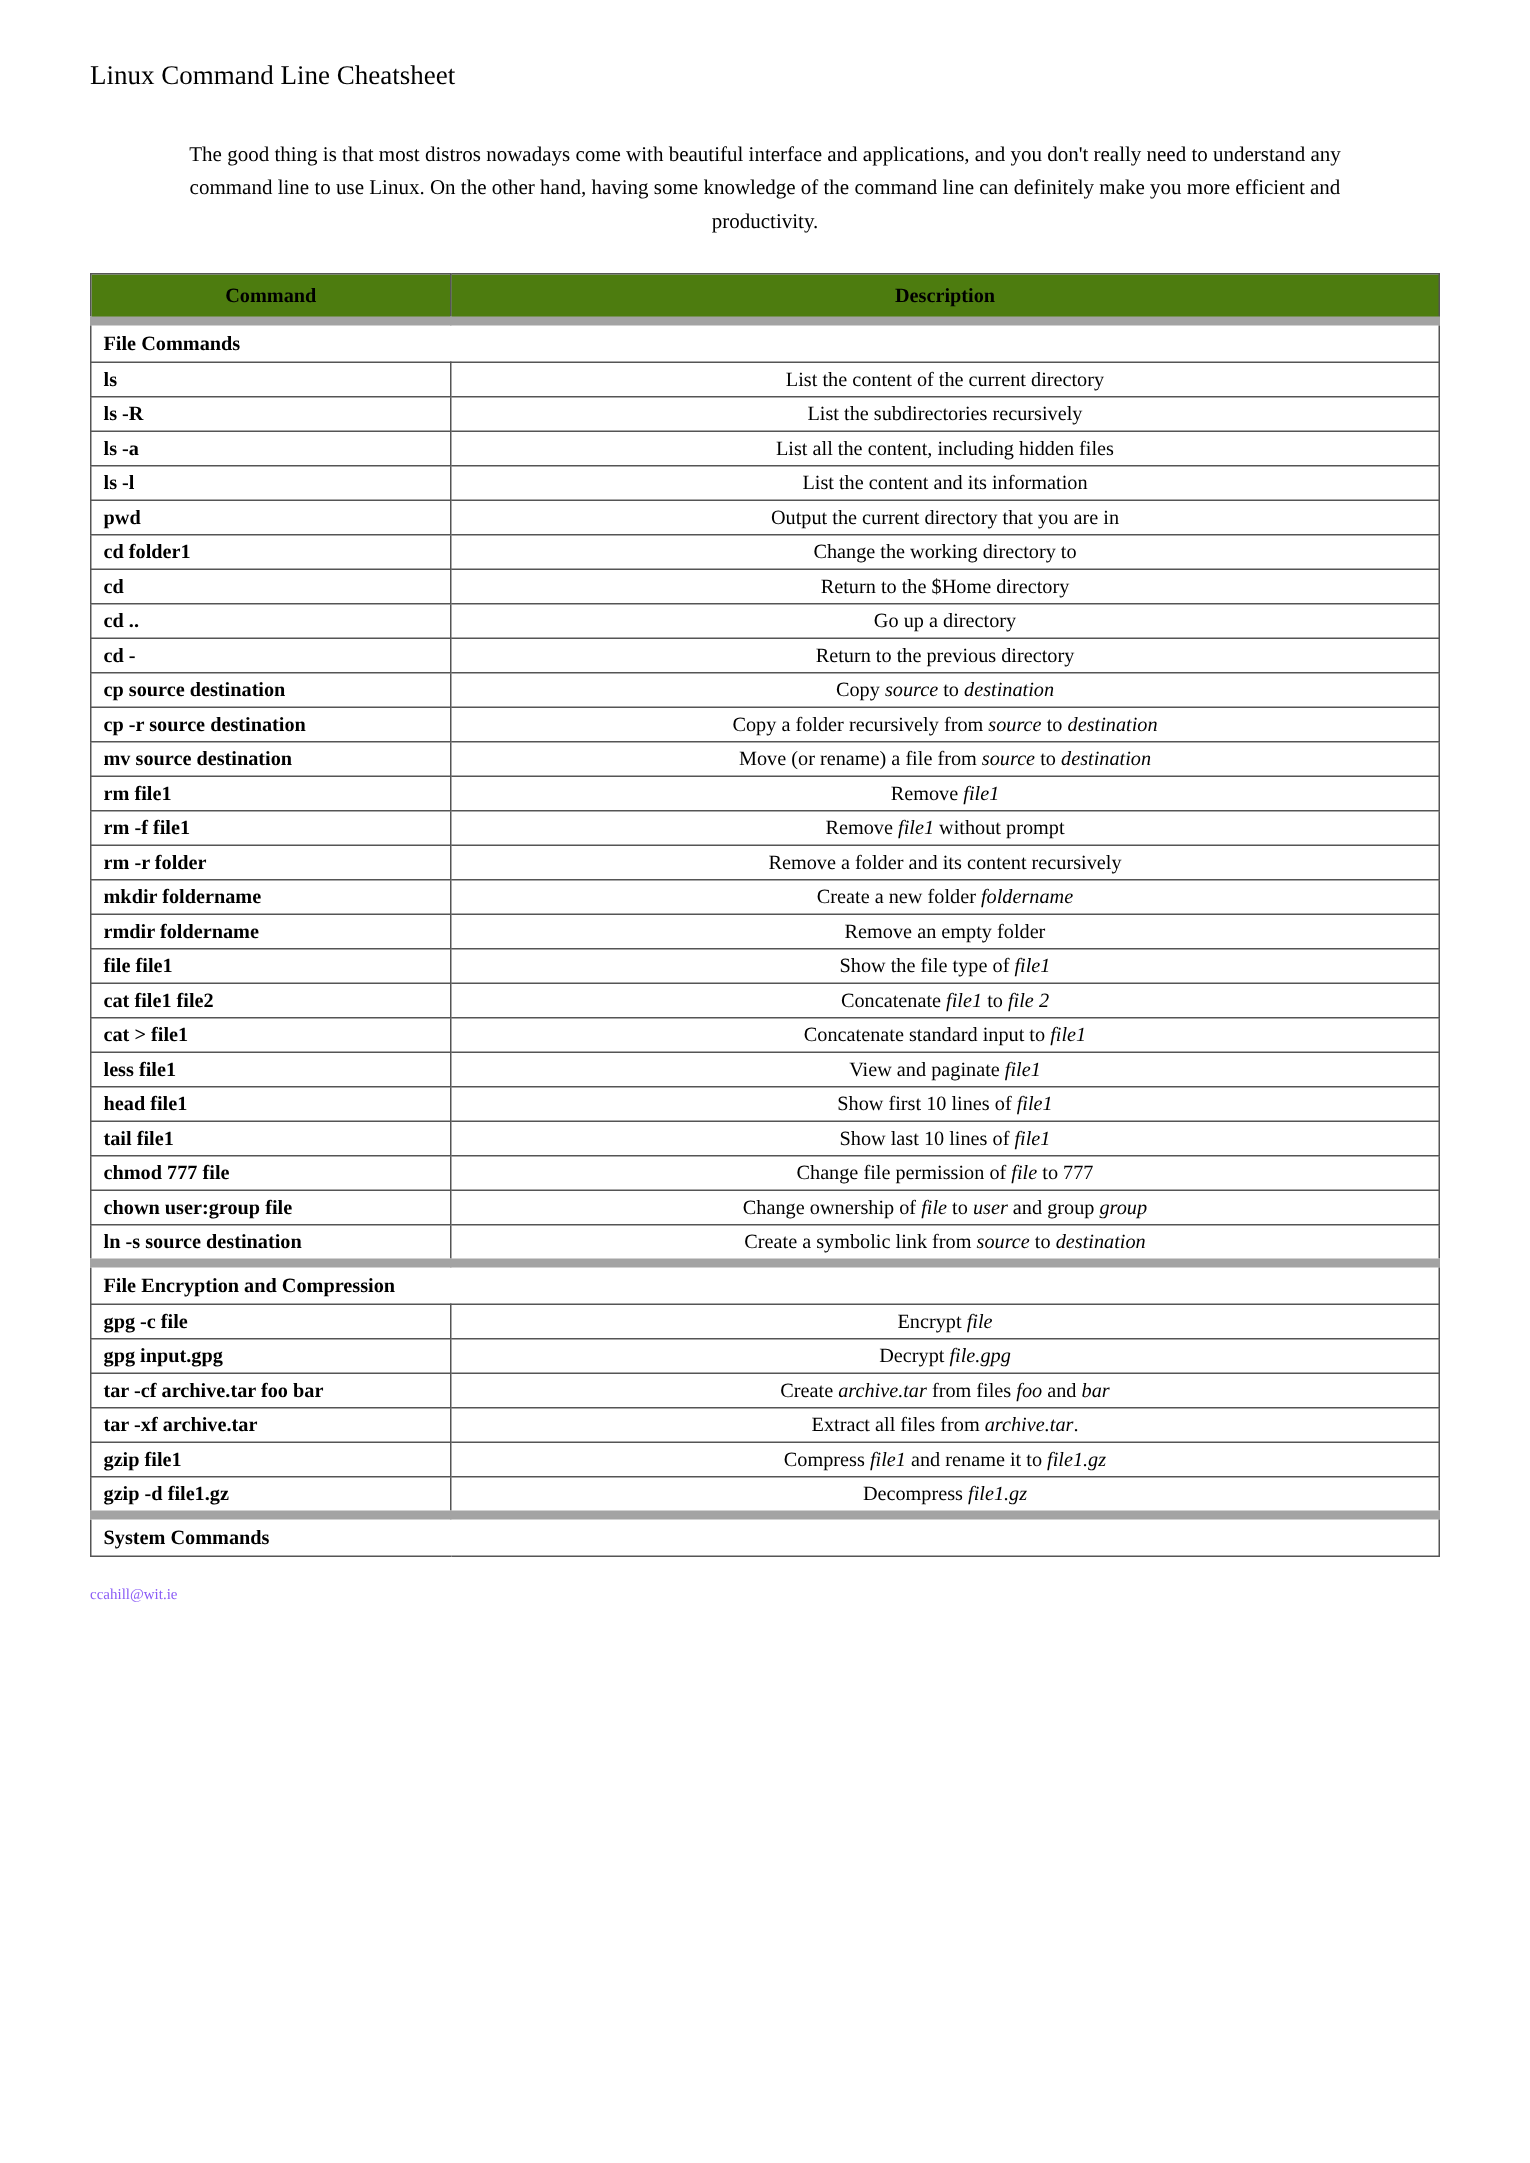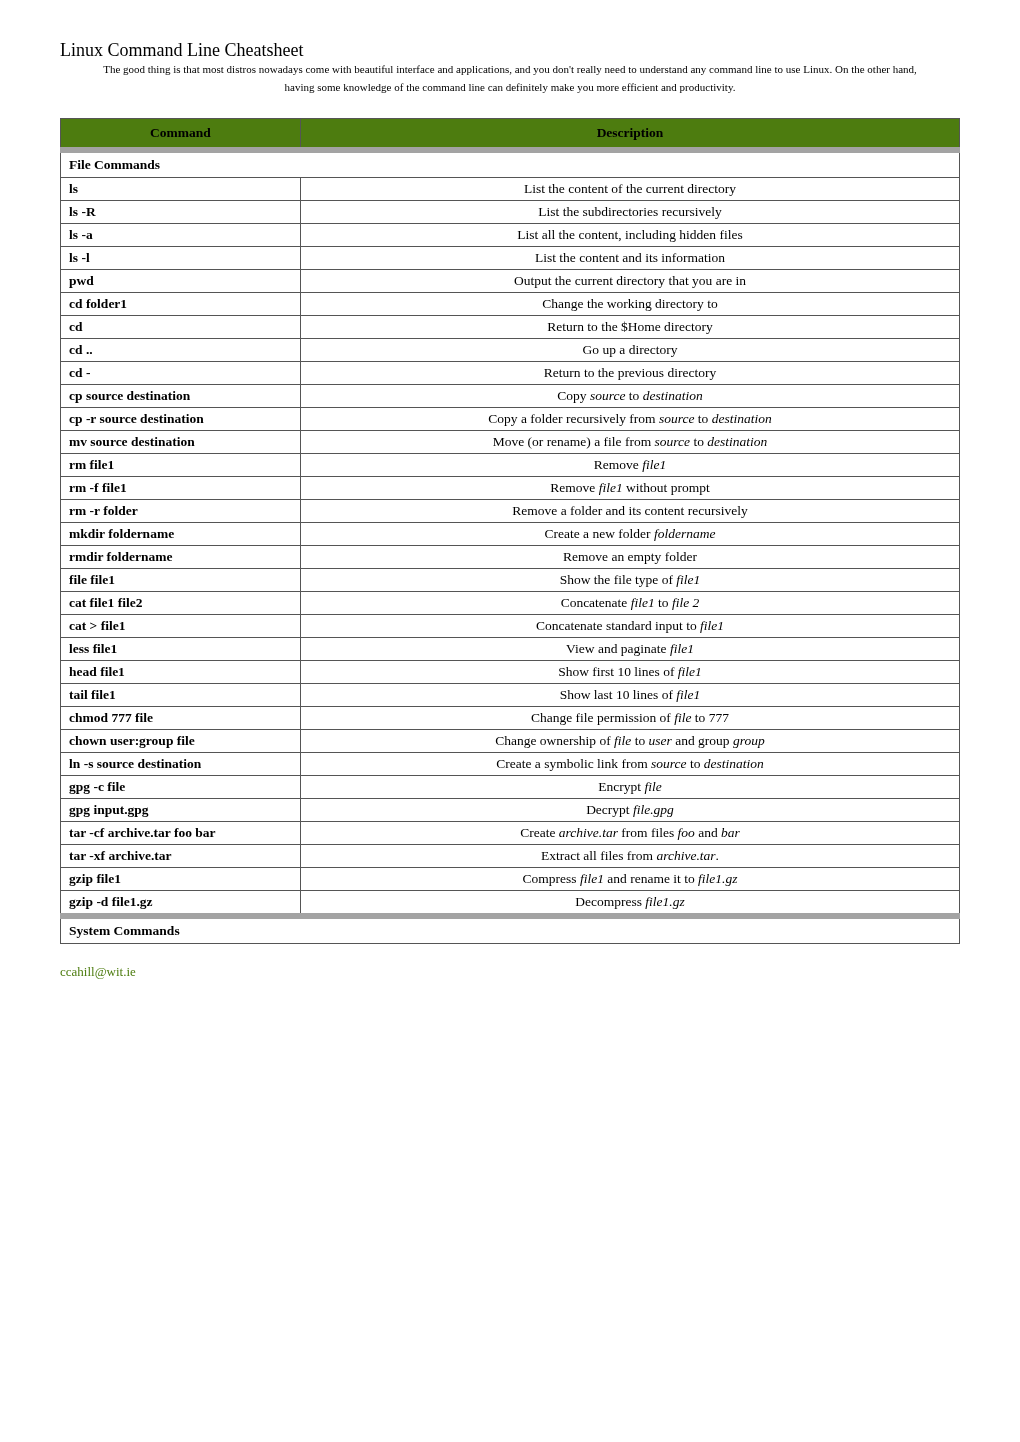--- a/index.html
+++ b/index.html
@@ -10,26 +10,27 @@
       color: #000;
       padding: 40px 60px;
       width: 1020px;
       min-height: 1442px;
     }
     .page-title {
       font-size: 18px;
     }
     .intro {
       text-align: center;
-      font-size: 11px;
+      font-size: 14px;
       line-height: 1.6;
       margin-bottom: 22px;
       max-width: 820px;
       margin-left: auto;
       margin-right: auto;
+      margin-top: 32px;
     }
     table {
       border-collapse: collapse;
       width: 100%;
       font-size: 13.5px;
     }
     table, th, td {
       border: 1px solid #555;
     }
     th {
@@ -50,23 +51,23 @@
       width: auto;
       text-align: center;
     }
     .section-header td {
       font-weight: bold;
       padding: 4px 8px;
       background: #fff;
       border-top: 6px solid #a3a3a3;
     }
     .footer-link {
-      color: #4d7c0f;
+      color: #8b5cf6;
       text-decoration: none;
-      font-size: 13px;
+      font-size: 10px;
       display: block;
       margin-top: 20px;
     }
   </style>
 </head>
 <body>
 
 <div class="page-title">Linux Command Line Cheatsheet</div>
 
 <p class="intro">The good thing is that most distros nowadays come with beautiful interface and applications, and you don't really need to understand any command line to use Linux. On the other hand, having some knowledge of the command line can definitely make you more efficient and productivity.</p>
@@ -179,20 +180,23 @@
         <td class="col-desc">Change file permission of <em>file</em> to 777</td>
       </tr>
       <tr>
         <td class="col-cmd">chown user:group file</td>
         <td class="col-desc">Change ownership of <em>file</em> to <em>user</em> and group <em>group</em></td>
       </tr>
       <tr>
         <td class="col-cmd">ln -s source destination</td>
         <td class="col-desc">Create a symbolic link from <em>source</em> to <em>destination</em></td>
       </tr>
+      <tr class="section-header">
+        <td colspan="2">File Encryption and Compression</td>
+      </tr>
       <tr>
         <td class="col-cmd">gpg -c file</td>
         <td class="col-desc">Encrypt <em>file</em></td>
       </tr>
       <tr>
         <td class="col-cmd">gpg input.gpg</td>
         <td class="col-desc">Decrypt <em>file.gpg</em></td>
       </tr>
       <tr>
         <td class="col-cmd">tar -cf archive.tar foo bar</td>

